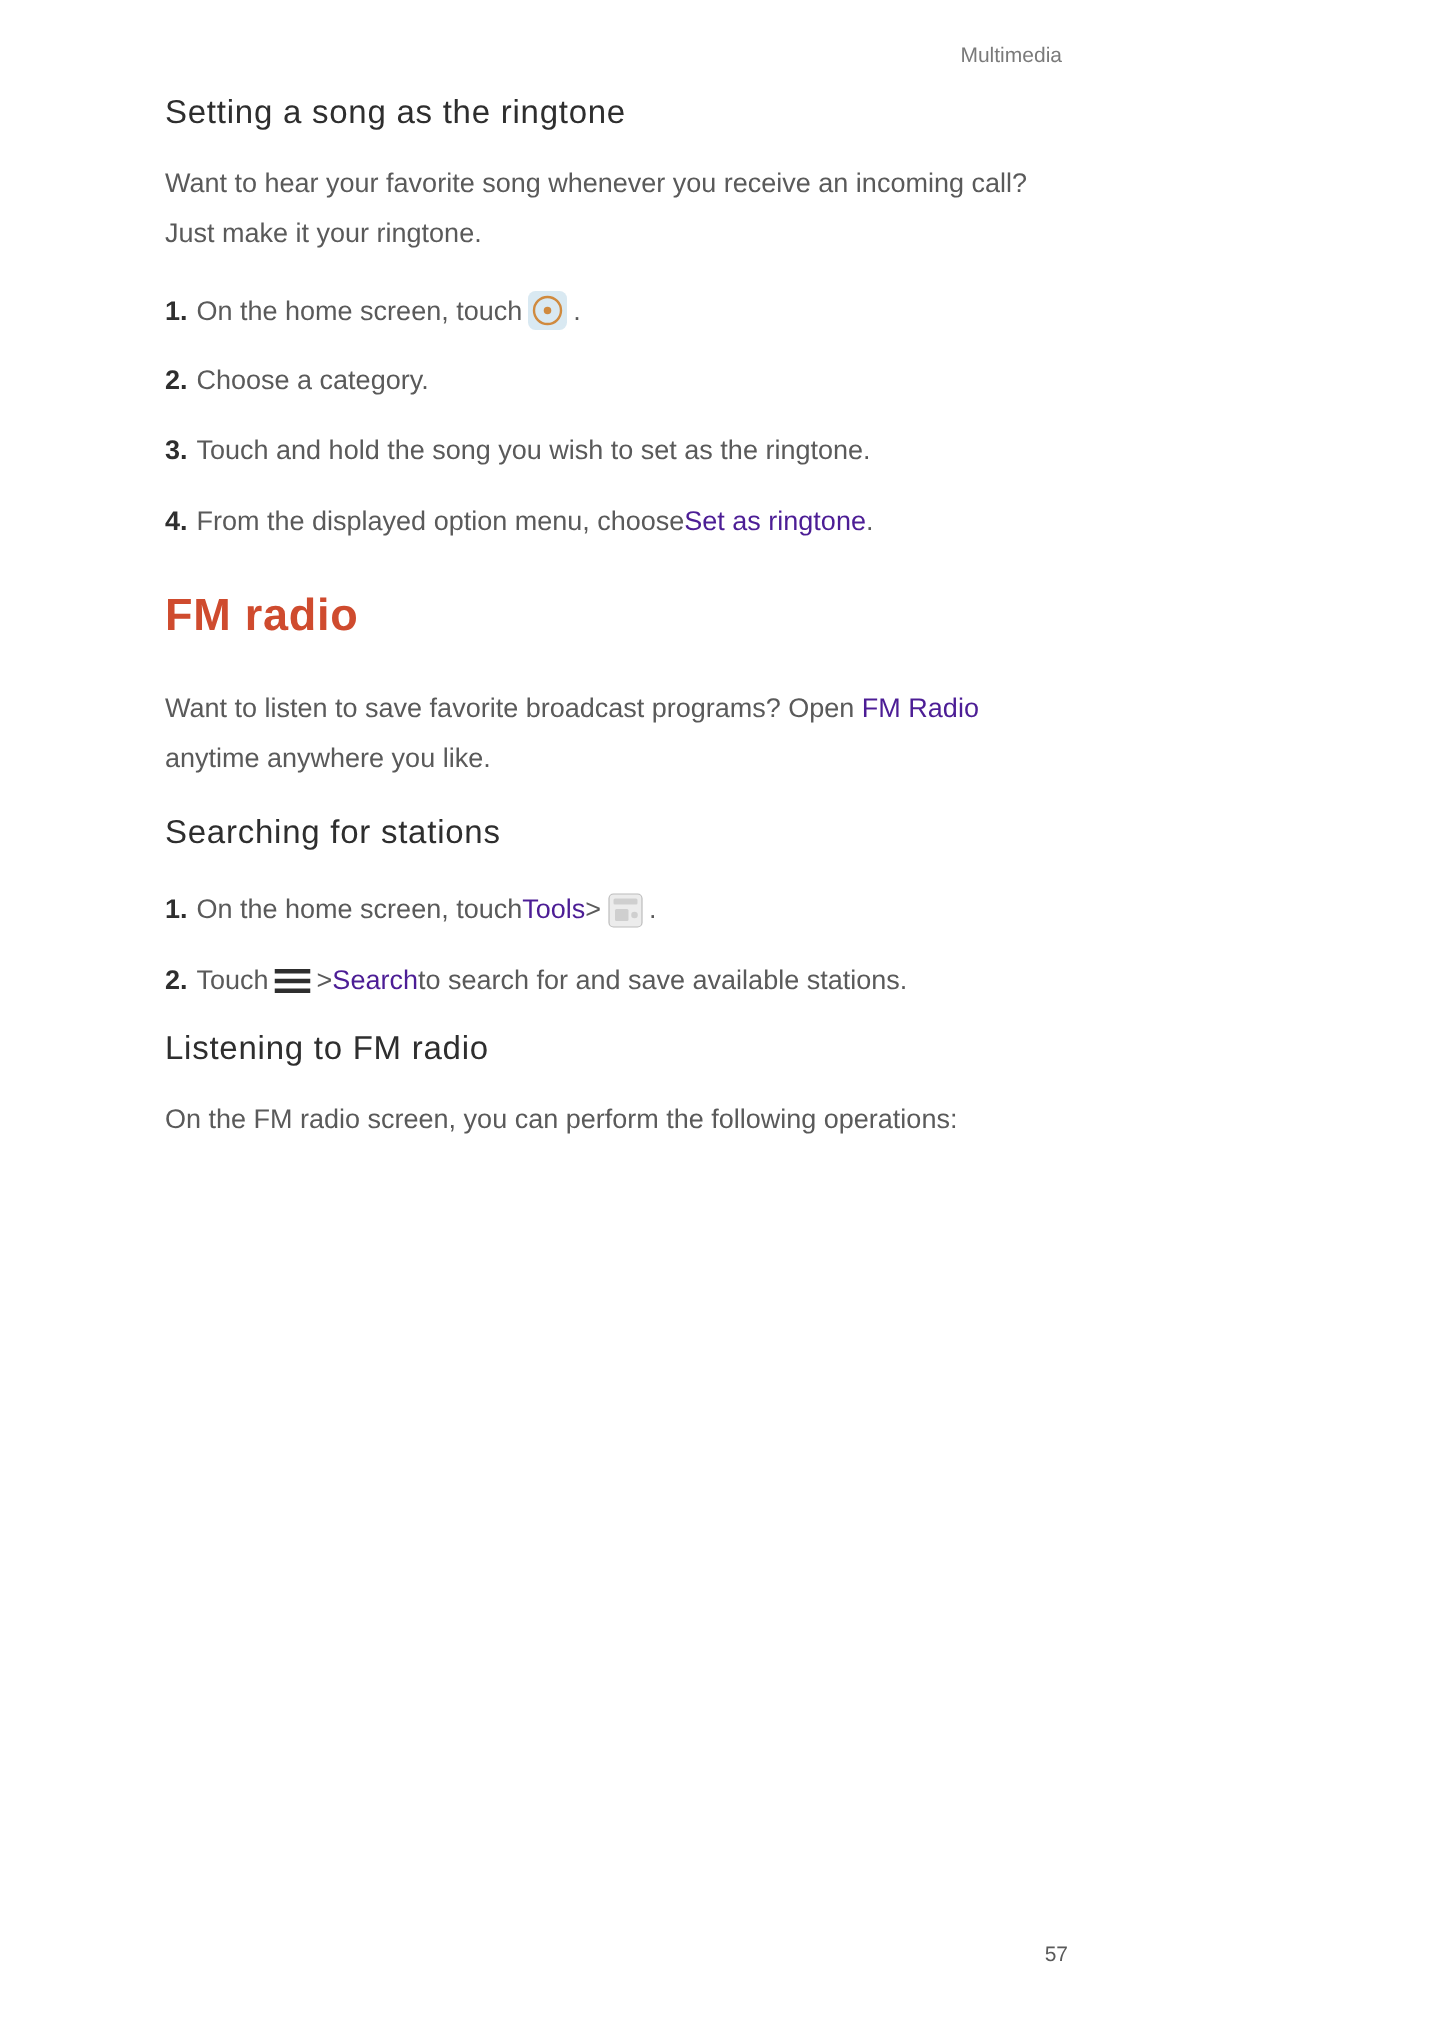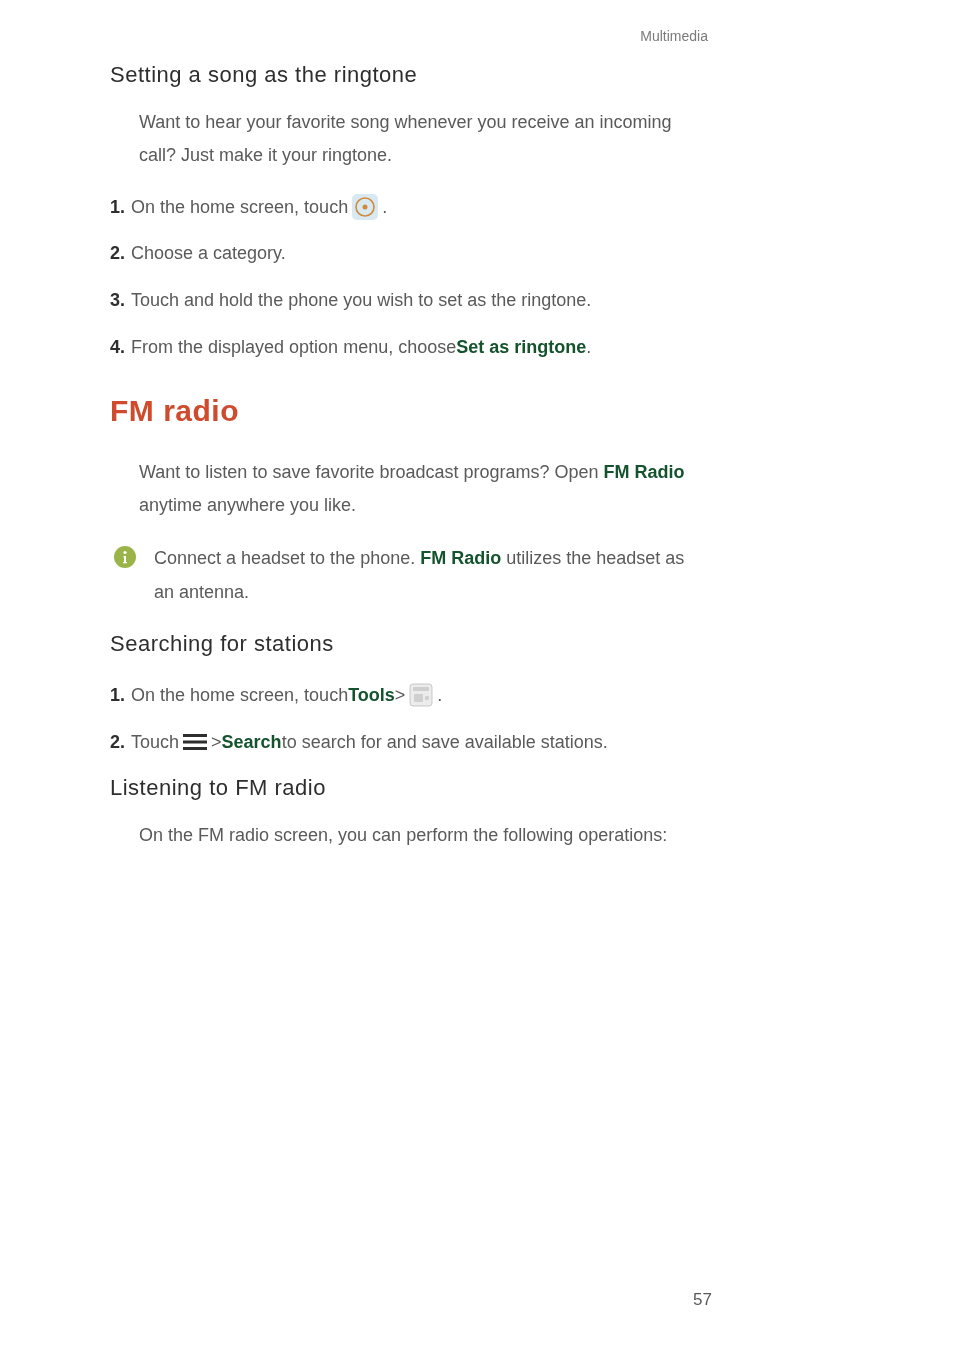--- a/index.html
+++ b/index.html
@@ -31,39 +31,38 @@
     font-weight: 400;
     color: #2e2e2e;
     margin-bottom: 18px;
     letter-spacing: 0.5px;
   }
   .body-text {
     font-size: 18px;
     color: #5a5a5a;
     line-height: 1.85;
     margin-bottom: 20px;
-    margin-left: 29px;
   }
   .step {
     font-size: 18px;
     color: #5a5a5a;
     line-height: 1.6;
     margin-bottom: 18px;
     display: flex;
     align-items: center;
     flex-wrap: wrap;
   }
   .step-num {
     font-weight: 700;
     color: #2e2e2e;
     margin-right: 6px;
   }
   .bold {
-    font-weight: 700;
-    color: #14532d;
+    font-weight: 400;
+    color: #4c1d95;
   }
   .h1 {
     font-size: 30px;
     font-weight: 700;
     color: #cf4b2e;
     margin-top: 32px;
     margin-bottom: 28px;
     letter-spacing: 0.5px;
   }
   .info-row {
@@ -83,21 +82,21 @@
     display: inline-flex;
     align-items: center;
     justify-content: center;
     vertical-align: middle;
     margin: 0 4px;
   }
   .page-num {
     position: absolute;
     bottom: 42px;
     right: 110px;
-    font-size: 17px;
+    font-size: 14px;
     color: #5a5a5a;
   }
   .spacer-top {
     height: 6px;
   }
 </style>
 </head>
 <body>
 
 <div class="page">
@@ -121,48 +120,36 @@
     <span>.</span>
   </div>
 
   <div class="step">
     <span class="step-num">2.</span>
     <span>Choose a category.</span>
   </div>
 
   <div class="step">
     <span class="step-num">3.</span>
-    <span>Touch and hold the phone you wish to set as the ringtone.</span>
+    <span>Touch and hold the song you wish to set as the ringtone.</span>
   </div>
 
   <div class="step">
     <span class="step-num">4.</span>
     <span>From the displayed option menu, choose </span>
     <span class="bold">Set as ringtone</span>
     <span>.</span>
   </div>
 
   <div class="h1">FM radio</div>
 
   <div class="body-text">
     <span>Want to listen to save favorite broadcast programs? Open </span><span class="bold">FM Radio</span><span> anytime anywhere you like.</span>
   </div>
 
-  <div class="info-row">
-    <span class="icon-box" style="margin-top:4px;">
-      <svg width="22" height="22" viewBox="0 0 22 22">
-        <circle cx="11" cy="11" r="11" fill="#9bb44a"></circle>
-        <circle cx="11" cy="6.5" r="1.6" fill="#ffffff"></circle>
-        <path d="M 9.5 10 L 12 10 L 12 16 L 13 16 L 13 17.2 L 9 17.2 L 9 16 L 10 16 L 10 11.2 L 9.5 11.2 Z" fill="#ffffff"></path>
-      </svg>
-    </span>
-    <div class="info-text">
-      <span>Connect a headset to the phone. </span><span class="bold">FM Radio</span><span> utilizes the headset as an antenna.</span>
-    </div>
-  </div>
 
   <div class="h2">Searching for stations</div>
 
   <div class="spacer-top"></div>
 
   <div class="step">
     <span class="step-num">1.</span>
     <span>On the home screen, touch </span>
     <span class="bold">Tools</span>
     <span> &gt; </span>

